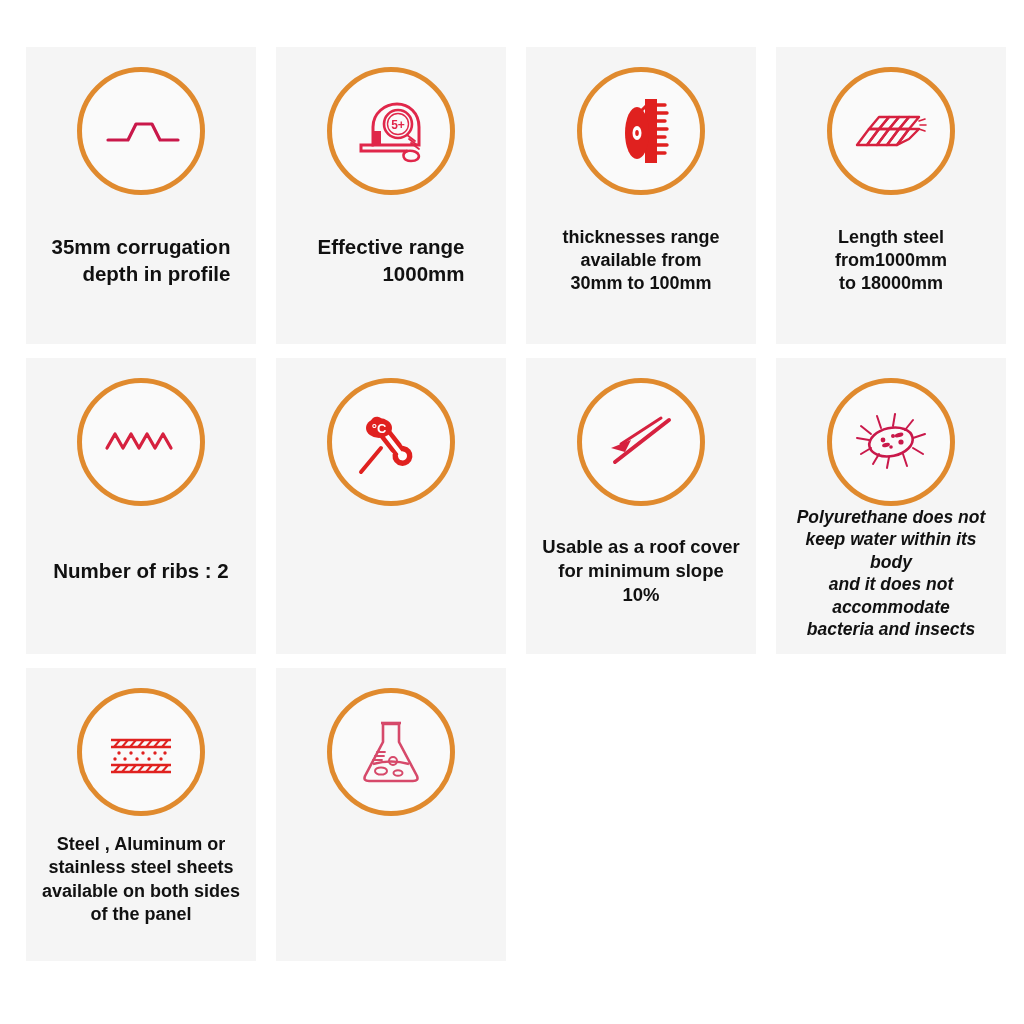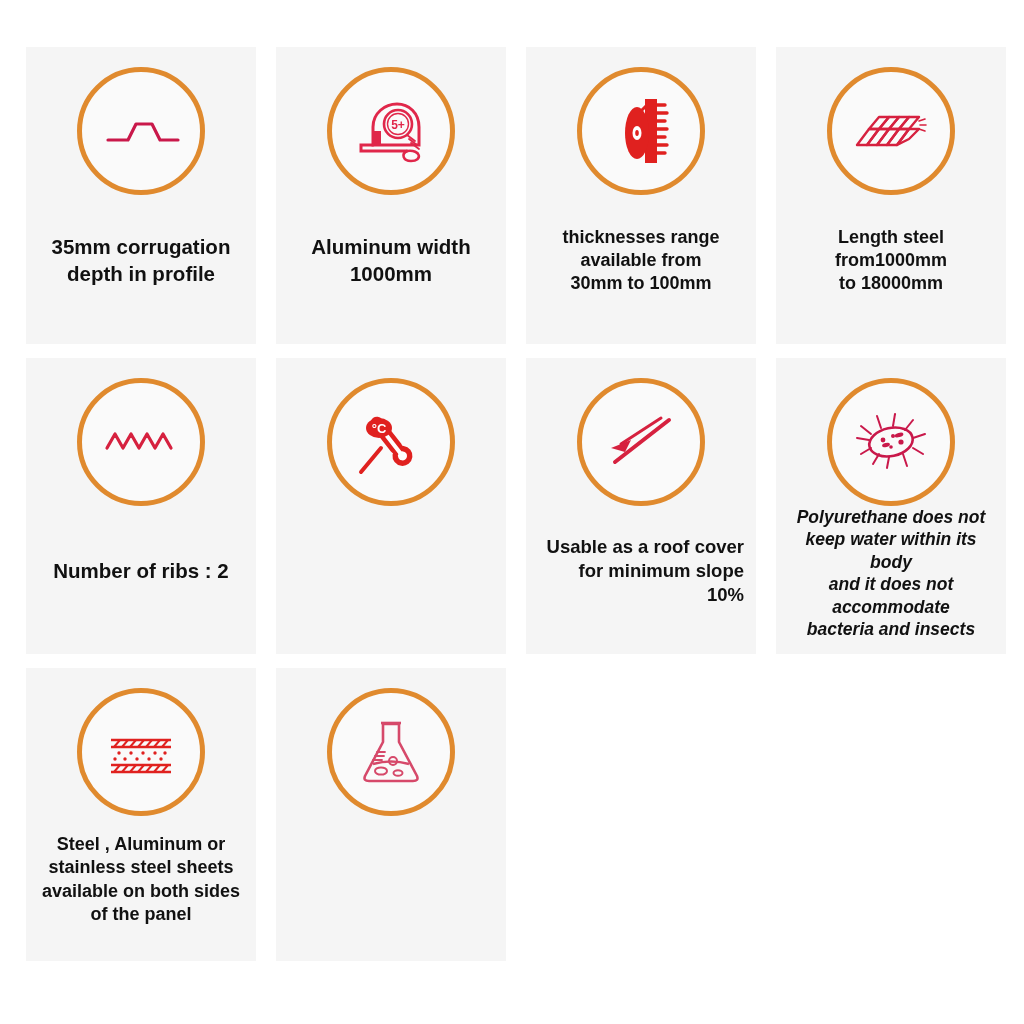--- a/index.html
+++ b/index.html
@@ -60,23 +60,23 @@
     margin-bottom: auto;
     text-align: center;
     color: #111111;
     font-weight: bold;
     line-height: 1.28;
     padding: 0 4px;
     white-space: pre-line;
   }
 
   
-  .fs-20 { font-size: 20.5px; }
+  .fs-20 { font-size: 20.5px; text-align: right; }
   .fs-19 { font-size: 18px; }
-  .fs-18 { font-size: 18.5px; text-align: right; }
+  .fs-18 { font-size: 18.5px; }
   .fs-17 { font-size: 17.5px; font-style: italic; }
 </style>
 </head>
 <body>
 
 <div id="feature-grid">
 
   <div class="feature-card row-1">
     <div class="icon-wrap">
       <svg width="86" height="86" viewBox="0 0 86 86" aria-hidden="true">
@@ -93,21 +93,21 @@
         <path d="M22 54 L22 36 C22 22 34 13 46 13 C58 13 68 22 68 36 L68 54 Z" fill="none" stroke="#e0274a" stroke-width="3"></path>
         <path d="M22 40 L22 54 L30 54 L30 40 Z" fill="#e0274a"></path>
         <circle cx="47" cy="33" r="14" fill="none" stroke="#e0274a" stroke-width="2.6"></circle>
         <circle cx="47" cy="33" r="10.5" fill="none" stroke="#e0274a" stroke-width="1.4"></circle>
         <text x="47" y="38" font-family="'Liberation Sans', sans-serif" font-size="12" font-weight="bold" fill="#e0274a" text-anchor="middle">5+</text>
         <path d="M22 54 L10 54 L10 60 L56 60" fill="none" stroke="#e0274a" stroke-width="3" stroke-linecap="round"></path>
         <path d="M56 60 C70 58 72 70 60 70 C52 70 50 63 56 60 Z" fill="none" stroke="#e0274a" stroke-width="2.6"></path>
         <path d="M56 44 L64 50 M58 48 L66 54 M60 52 L68 58" stroke="#e0274a" stroke-width="1.8" stroke-linecap="round"></path>
       </svg>
     </div>
-    <div class="card-text fs-20">Aluminum width
+    <div class="card-text fs-20">Effective range
 1000mm</div>
   </div>
 
   <div class="feature-card row-1">
     <div class="icon-wrap">
       <svg width="80" height="80" viewBox="0 0 80 80" aria-hidden="true">
         <path d="M44 8 L56 8 L56 72 L44 72 Z" fill="#e0211f"></path>
         <path d="M56 14 L64 14 M56 22 L66 22 M56 30 L64 30 M56 38 L66 38 M56 46 L64 46 M56 54 L66 54 M56 62 L64 62" stroke="#e0211f" stroke-width="3.4" stroke-linecap="round"></path>
         <ellipse cx="36" cy="42" rx="12" ry="26" fill="#e0211f"></ellipse>
         <ellipse cx="36" cy="42" rx="4.5" ry="7" fill="#ffffff"></ellipse>

